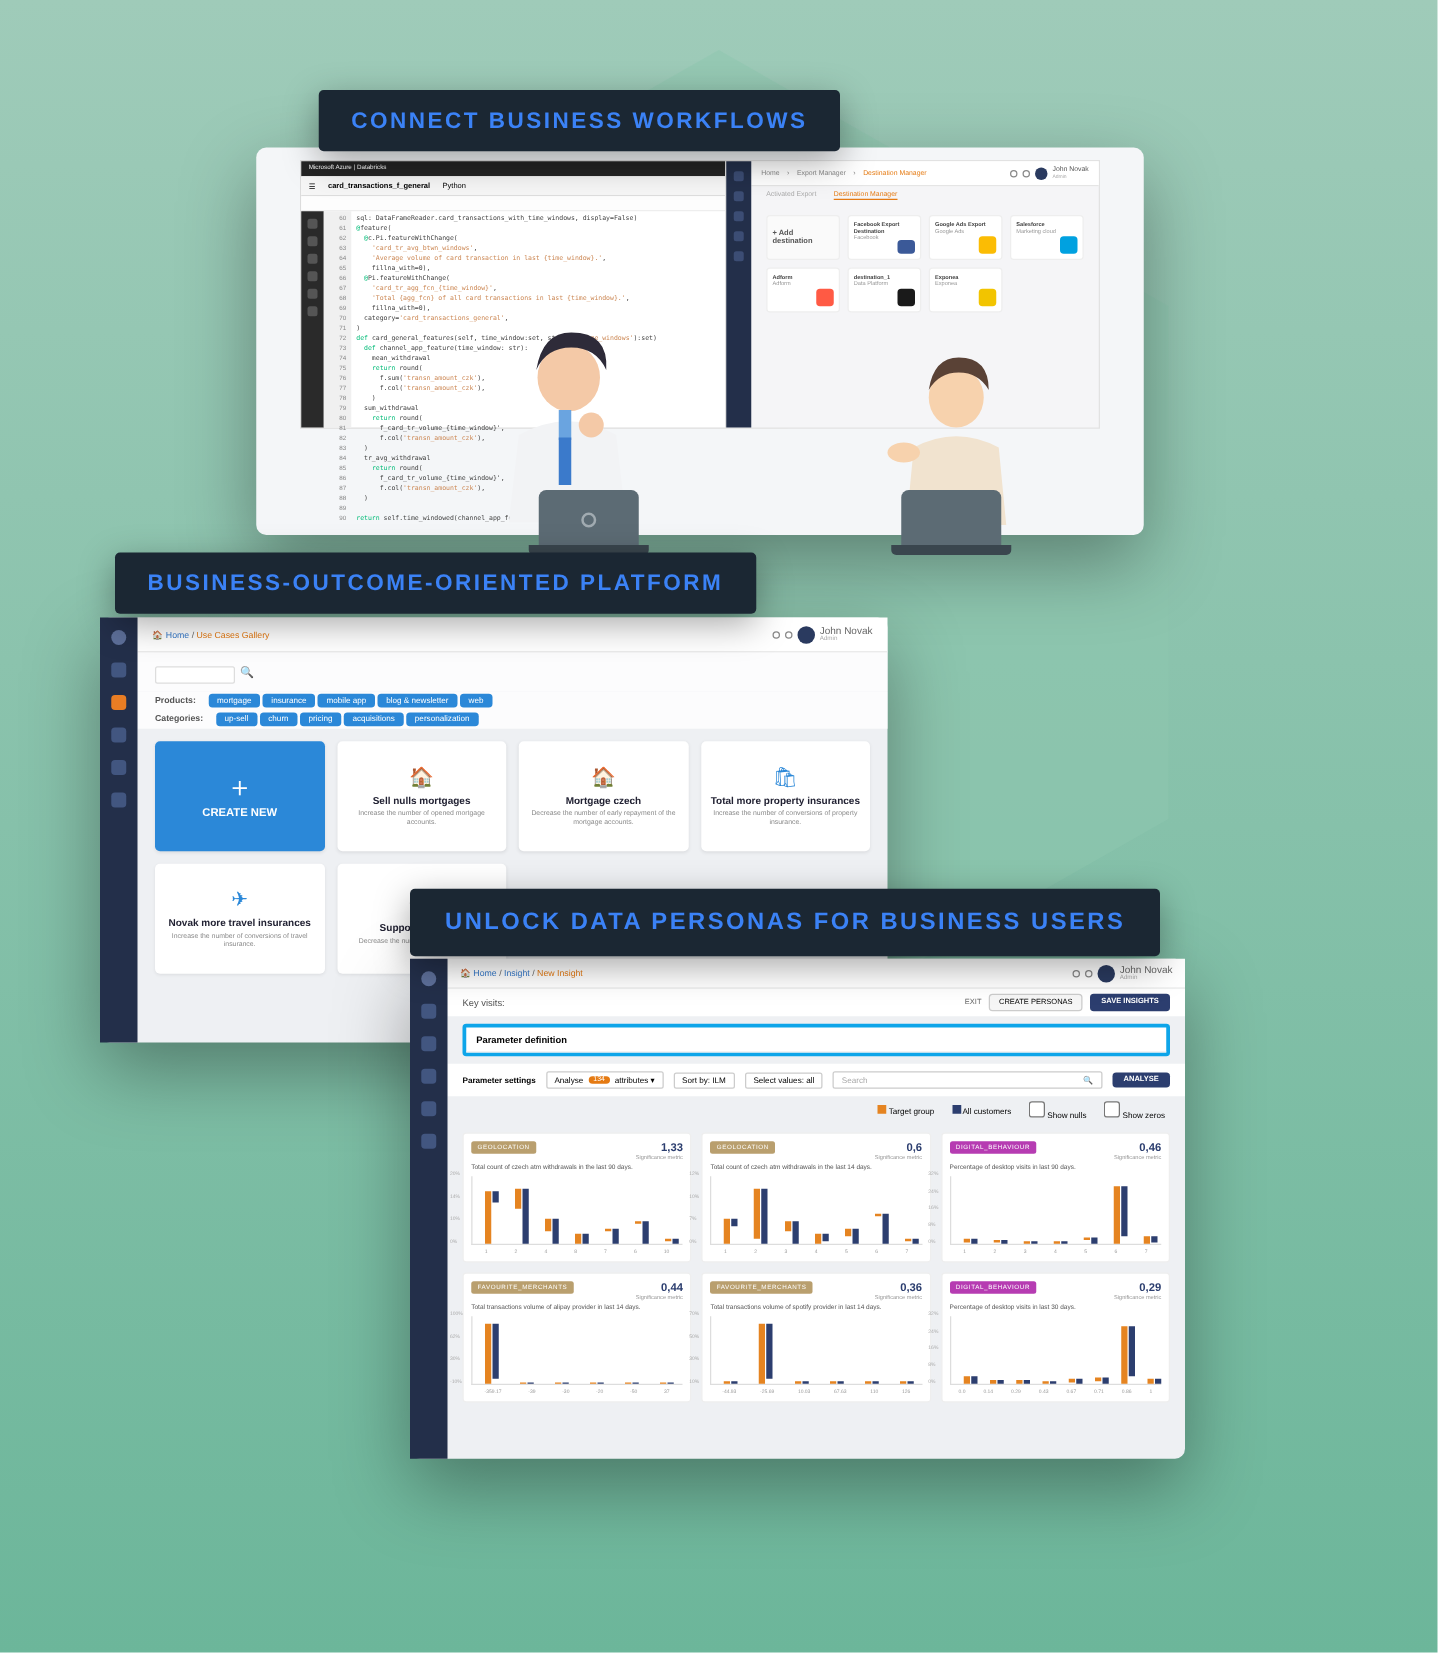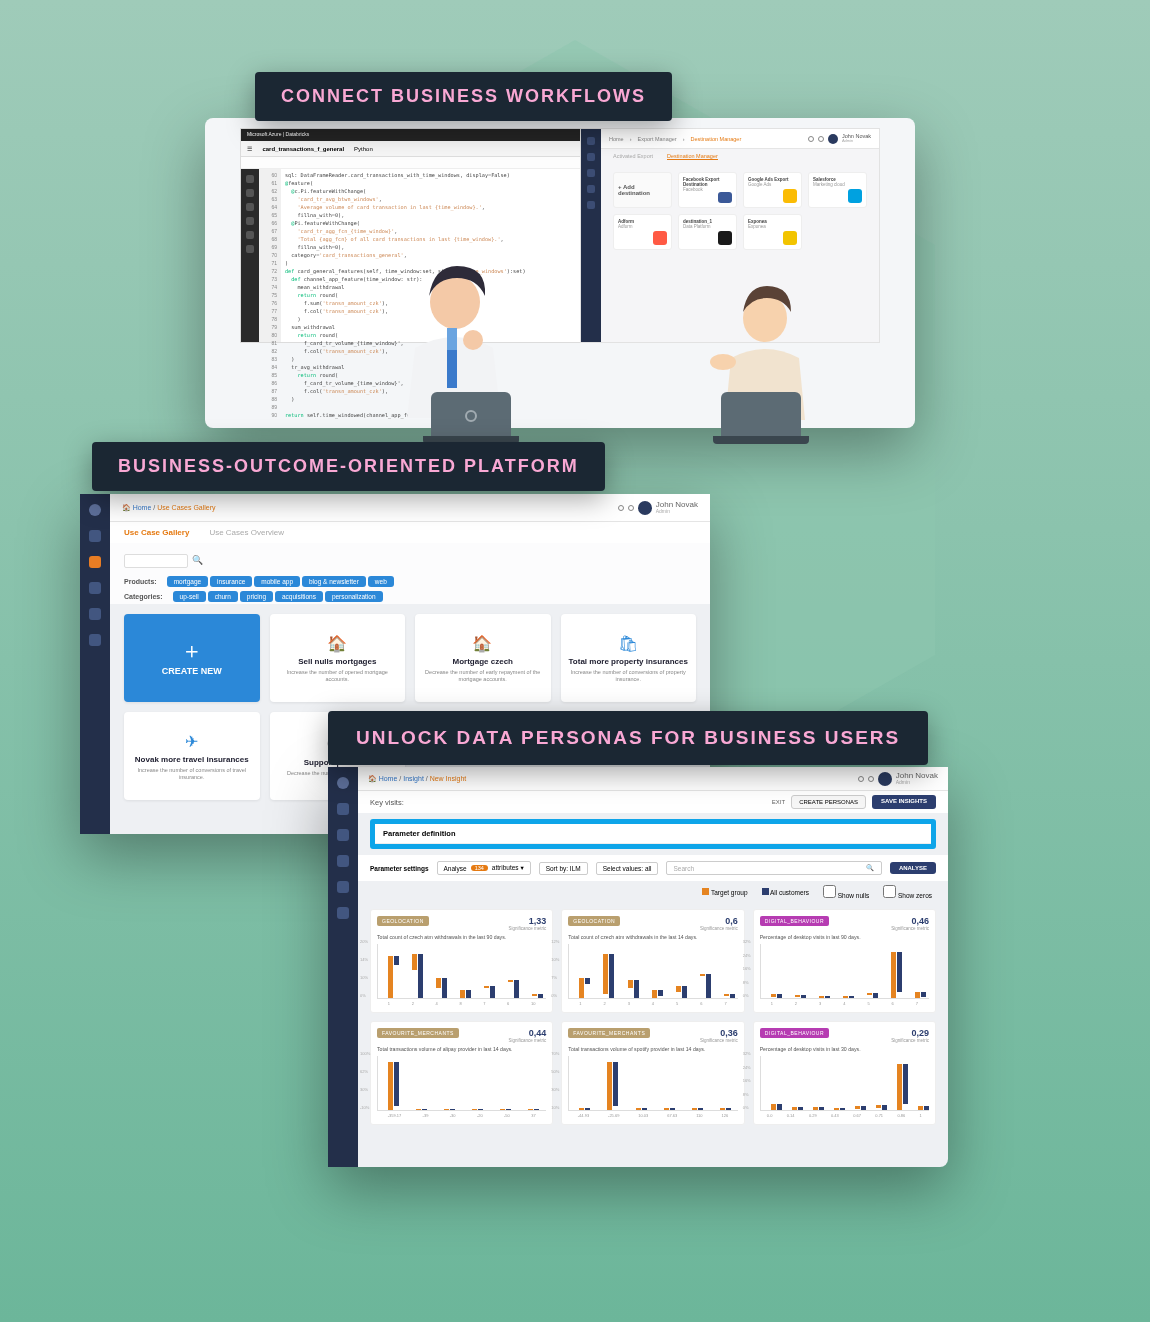--- a/index.html
+++ b/index.html
@@ -7,21 +7,21 @@
     font-family: Arial, Helvetica, sans-serif;
     background: linear-gradient(180deg,#9fcbb9 0%, #86c1aa 50%, #6cb69a 100%);
     width: 1150px; height: 1322px; position: relative; overflow: hidden;
   }
   .hexagon{
     position:absolute; top:40px; left:215px; width:720px; height:820px;
     background:#8ec7ae; opacity:0.55;
     clip-path: polygon(50% 0%,100% 25%,100% 75%,50% 100%,0% 75%,0% 25%);
   }
   .banner{
-    position:absolute; background:#1b2733; color:#f9a8d4; font-weight:600;
+    position:absolute; background:#1b2733; color:#3b82f6; font-weight:600;
     letter-spacing:2px; padding:14px 26px; border-radius:4px;
     box-shadow:0 8px 28px rgba(0,0,0,0.35); white-space:nowrap; z-index:50;
     font-size:18px;
   }
   .banner1{ top:72px; left:255px; }
   .banner2{ top:442px; left:92px; }
   .banner3{ top:711px; left:328px; font-size:19px; padding:16px 28px; }
 
   .card{
     position:absolute; background:#fff; border-radius:8px;
@@ -89,21 +89,21 @@
   .uc-sub{ font-size:5.5px; color:#888; margin-top:3px; line-height:1.2;}
   .uc-create .plus{ font-size:22px; line-height:1;}
   .uc-create .uc-title{ color:#fff; font-size:9px;}
 
   
   .c3-top{height:24px;background:#fff;display:flex;align-items:center;justify-content:space-between;padding:0 10px;font-size:7px;color:#666;border-bottom:1px solid #e5e5e5;}
   .c3-title{ font-size:7.5px; color:#555; padding:6px 12px;}
   .c3-actions{ display:flex; gap:6px;}
   .btn-ghost{ border:1px solid #ccc; background:#f6f6f6; font-size:6px; padding:3px 7px; border-radius:3px;}
   .btn-primary{ background:#2c3e6f; color:#fff; font-size:6px; padding:3px 9px; border-radius:3px; font-weight:600;}
-  .panel{ background:#fff; margin:6px 12px; border:5px solid #0ea5e9; border-radius:3px;}
+  .panel{ background:#fff; margin:6px 12px; border:3px solid #0ea5e9; border-radius:3px;}
   .panel-hd{ font-size:7.5px; font-weight:700; padding:5px 8px; border-bottom:1px solid #eee;}
   .param-row{ display:flex; align-items:center; gap:8px; padding:6px 12px; background:#fff; font-size:6.5px;}
   .sel{ border:1px solid #ccc; padding:2px 6px; border-radius:2px; background:#fff; display:inline-flex; align-items:center; gap:4px;}
   .pill{ background:#e57a12; color:#fff; padding:0 4px; border-radius:6px; font-size:5.5px;}
   .legend{ display:flex; gap:14px; justify-content:flex-end; padding:4px 16px; font-size:6.5px; align-items:center;}
   .sq{ width:7px; height:7px; display:inline-block;}
   .charts{ display:grid; grid-template-columns:repeat(3,1fr); gap:8px; padding:6px 12px 12px;}
   .chartc{ background:#fff; border:1px solid #eee; border-radius:3px; padding:6px;}
   .ch-head{ display:flex; justify-content:space-between; align-items:flex-start;}
   .badge{ font-size:5px; padding:2px 5px; color:#fff; border-radius:2px; letter-spacing:0.5px;}
@@ -314,24 +314,20 @@
       <div class="dest-user">
         <div class="dot-sm"></div>
         <div class="dot-sm"></div>
         <div class="avatar-sm" style="width:14px;height:14px"></div>
         <div style="line-height:1">
           <div style="font-size:8px">John Novak</div>
           <div style="font-size:5px;color:#aaa">Admin</div>
         </div>
       </div>
     </div>
-    <div class="app-tabs">
-      <span class="act">Use Case Gallery</span>
-      <span>Use Cases Overview</span>
-    </div>
     <div class="search-row">
       <input class="srch" style=""> <span style="color:#888;font-size:9px">🔍</span>
     </div>
     <div class="tag-row">
       <span class="tag-label">Products:</span>
       <span id="prodtags"><span class="tag">mortgage</span> <span class="tag">insurance</span> <span class="tag">mobile app</span> <span class="tag">blog &amp; newsletter</span> <span class="tag">web</span> </span>
     </div>
     <div class="tag-row">
       <span class="tag-label">Categories:</span>
       <span id="cattags"><span class="tag">up-sell</span> <span class="tag">churn</span> <span class="tag">pricing</span> <span class="tag">acquisitions</span> <span class="tag">personalization</span> </span>

